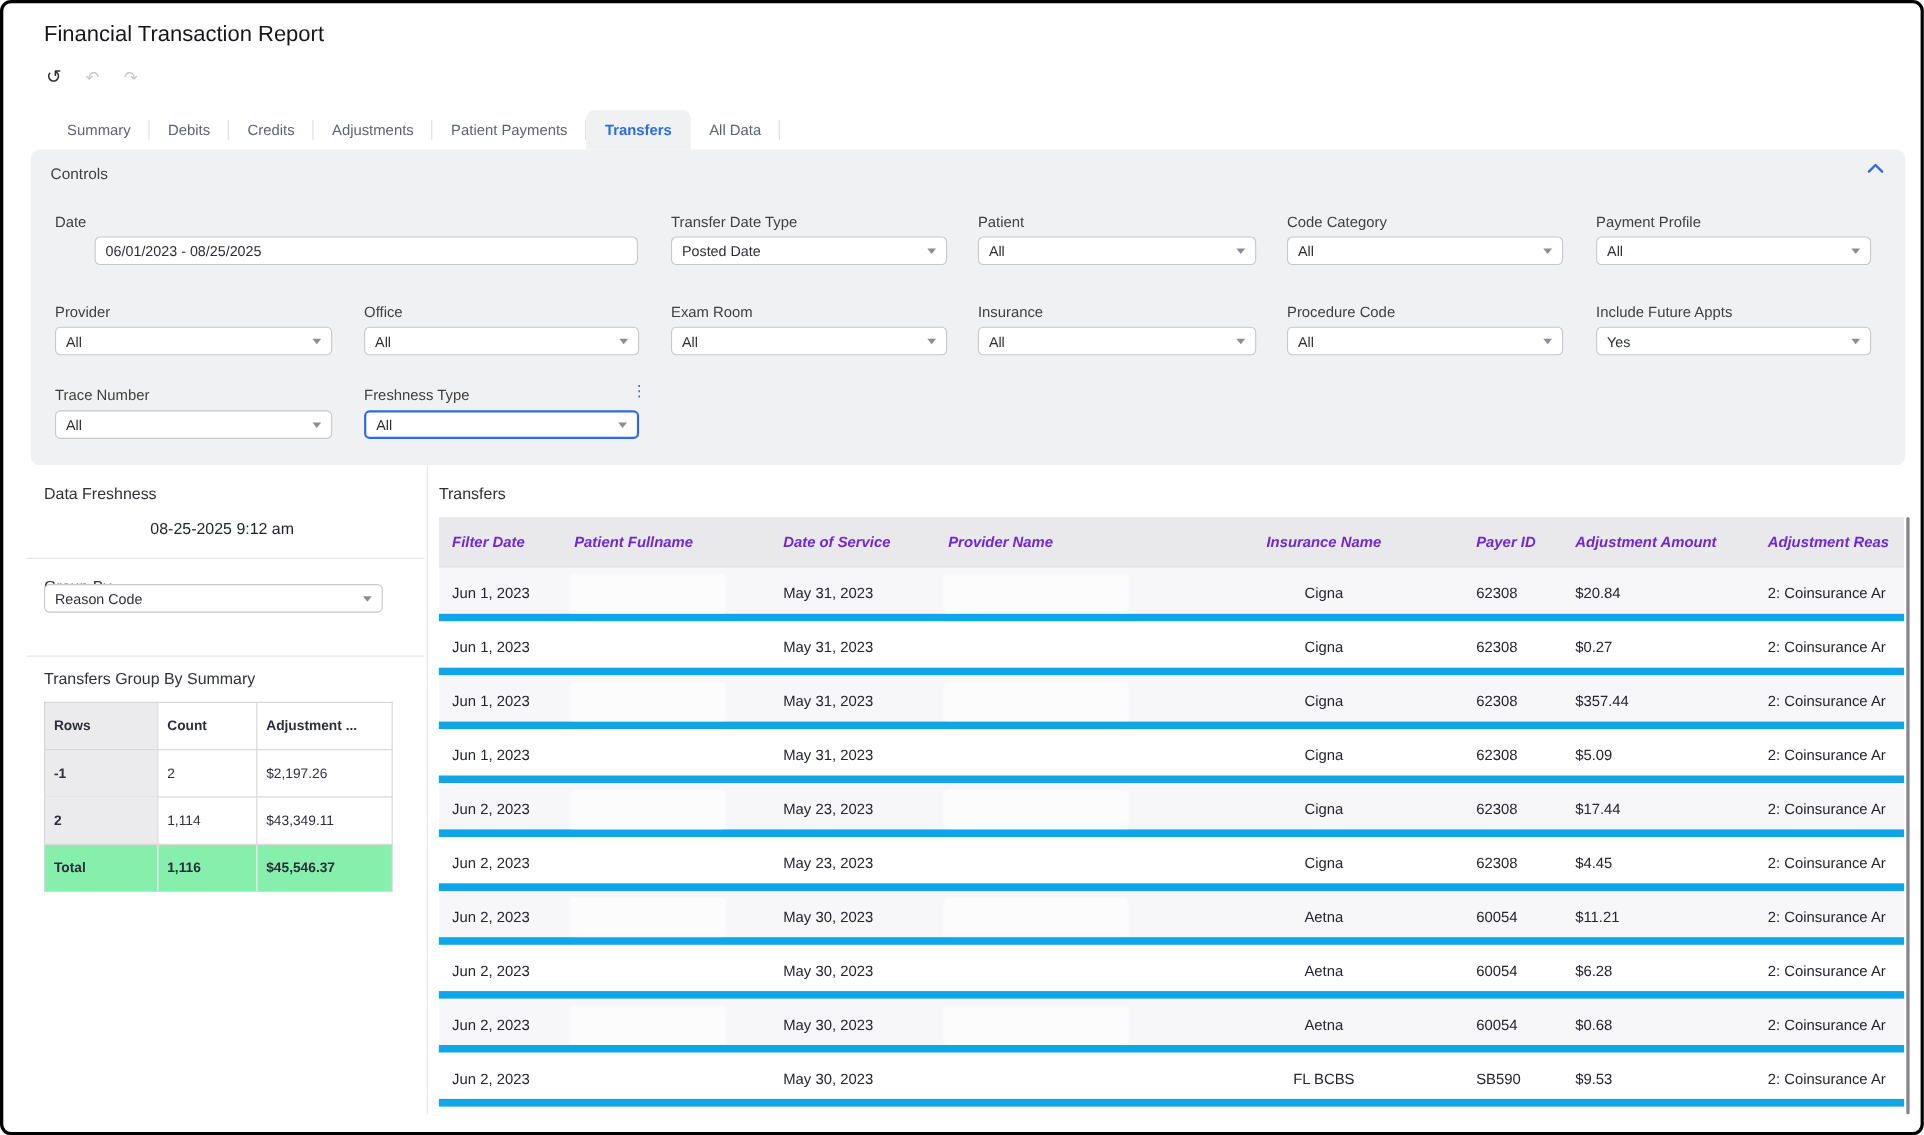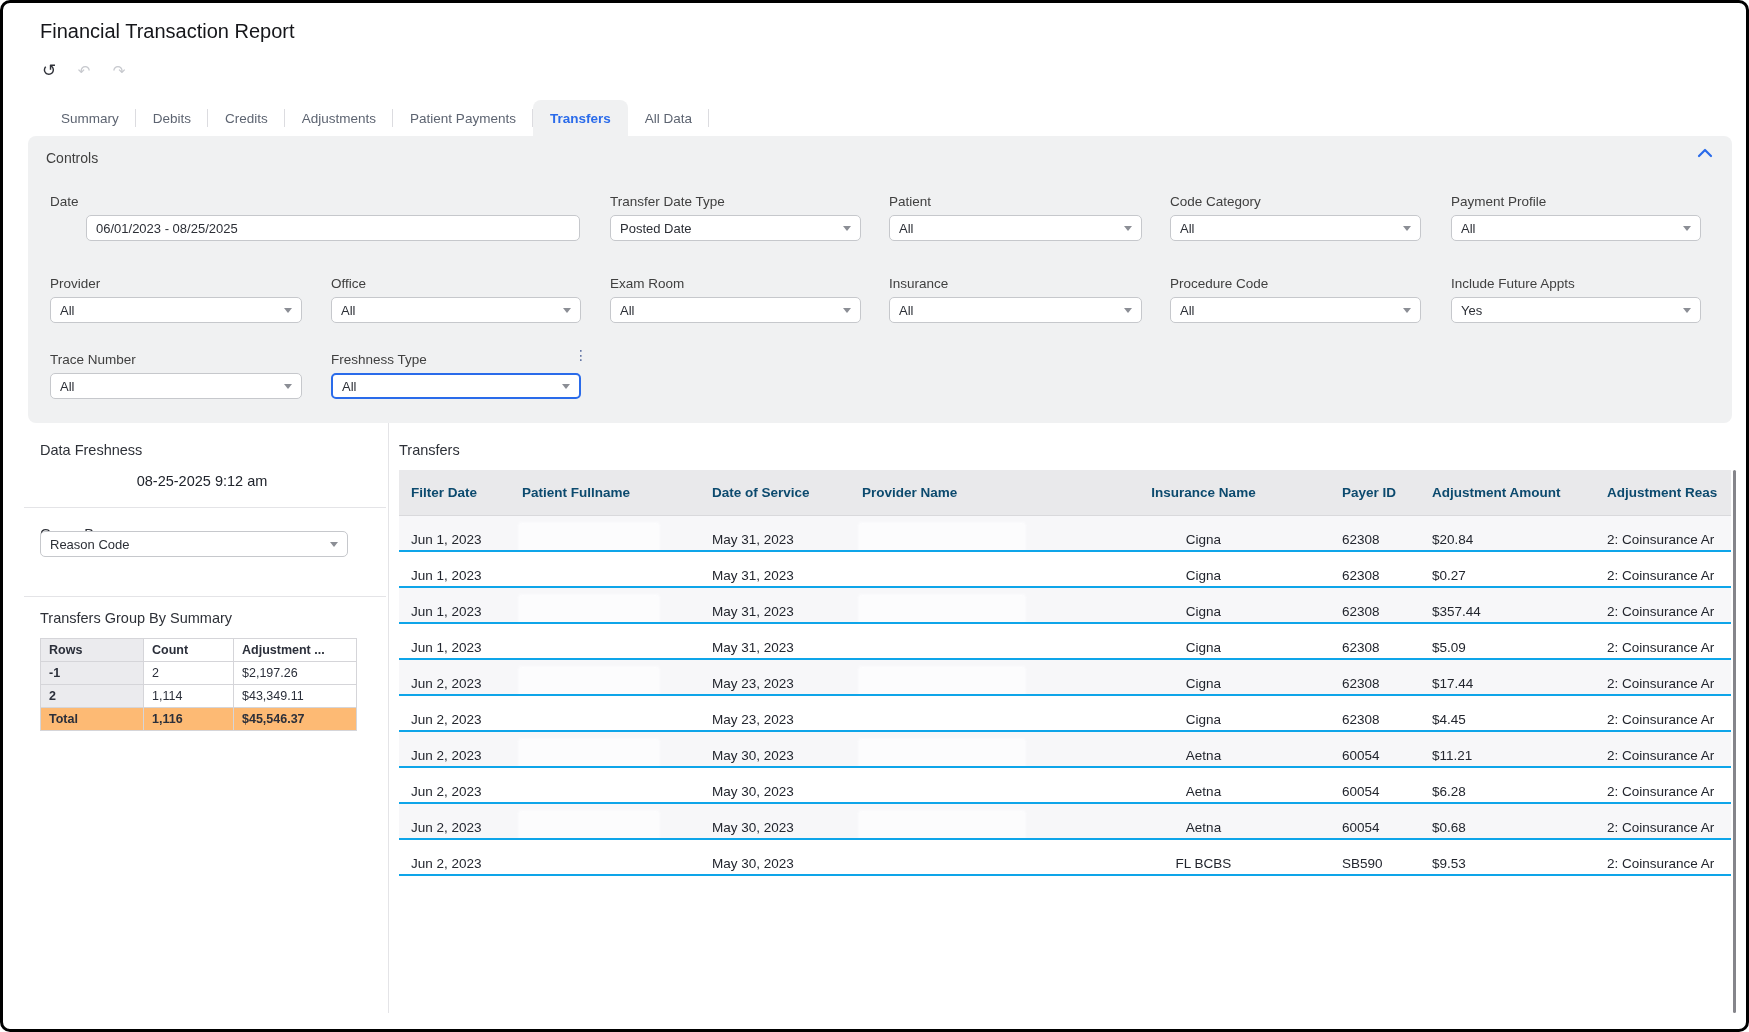--- a/index.html
+++ b/index.html
@@ -33,36 +33,36 @@
 
   .v-divider { position:absolute; left:388px; top:423px; width:1px; height:590px; background:#e4e4e7; }
   .h-divider { position:absolute; left:24px; width:362px; height:1px; background:#e4e4e7; }
 
   .lp-heading { position:absolute; font-size:14.5px; color:#2e3138; }
   .lp-timestamp { position:absolute; left:28px; top:473px; width:348px; text-align:center; font-size:14.5px; color:#20242c; }
 
   .gb-select { position:absolute; left:40px; top:531px; width:308px; }
 
   .sum-table { position:absolute; left:40px; top:638px; width:316px; border-collapse:collapse; font-size:12.5px; table-layout:fixed; }
-  .sum-table td, .sum-table th { border:1px solid #d5d5d9; padding:4px 8px; text-align:left; color:#2b2f3a; overflow:hidden; white-space:nowrap; }
+  .sum-table td, .sum-table th { border:1px solid #d5d5d9; padding:14px 8px; text-align:left; color:#2b2f3a; overflow:hidden; white-space:nowrap; }
   .sum-table .colA { width:103px; }
   .sum-table .colB { width:90px; }
   .sum-table .colC { width:123px; }
   .sum-table th { font-weight:700; background:#fff; }
   .sum-table .shade { background:#ebebee; }
   .sum-table .bold { font-weight:700; }
-  .sum-table .total-row td { background:#fdba74; font-weight:700; }
+  .sum-table .total-row td { background:#86efac; font-weight:700; }
 
   .transfers-title { position:absolute; left:399px; top:442px; font-size:14.5px; color:#2e3138; }
 
   .t-table { position:absolute; left:399px; top:470px; width:1332px; }
   .t-row { display:flex; width:100%; overflow:hidden; }
   .t-head { background:#e9e9eb; height:46px; border-bottom:1px solid #d9d9dc; }
-  .t-head .cell { font-weight:600; color:#0c4a6e; line-height:46px; font-size:13.5px; }
-  .t-body-row { height:36px; background:#fff; border-bottom:2px solid #0ea5e9; }
+  .t-head .cell { font-weight:600; color:#6d28d9; line-height:46px; font-size:13.5px;font-style:italic; }
+  .t-body-row { height:49px; background:#fff; border-bottom:7px solid #0ea5e9; }
   .t-body-row.alt { background:#f7f7f9; }
   .cell { padding-left:12px; font-size:13.5px; color:#23262e; line-height:48px; white-space:nowrap; overflow:hidden; position:relative; }
   .c1 { width:111px; } .c2 { width:190px; } .c3 { width:150px; } .c4 { width:215px; }
   .c5 { width:265px;text-align:center; } .c6 { width:90px; }  .c7 { width:175px; } .c8 { flex:1; }
   .redact { display:none; position:absolute; left:8px; top:6px; height:36px; width:142px; background:#fcfcfd; border-radius:4px; filter:blur(1px); }
   .redact-provider { width:168px; }
 
   .vscroll { position:absolute; left:1733px; top:470px; width:3px; height:543px; background:#85858b; border-radius:2px; cursor:pointer; }
 </style>
 </head>

